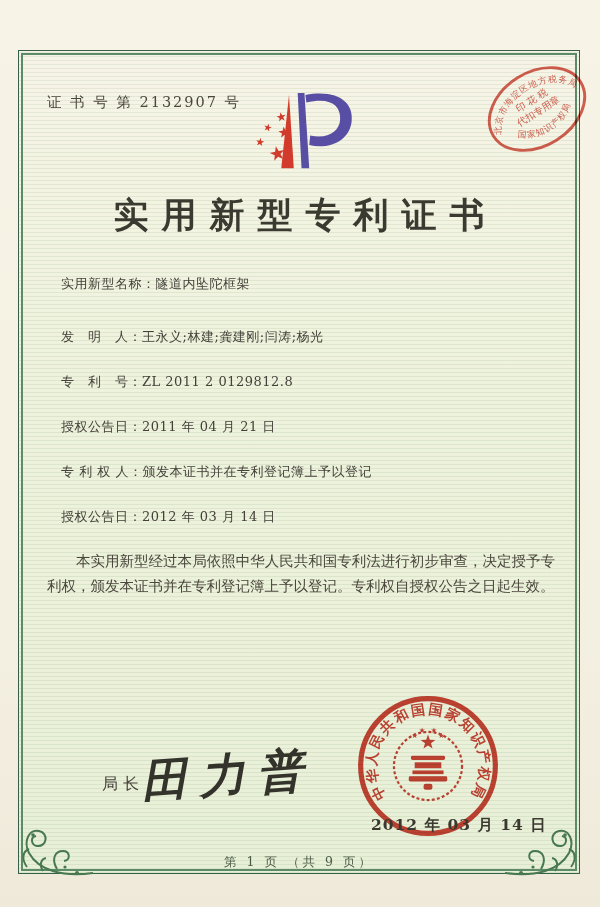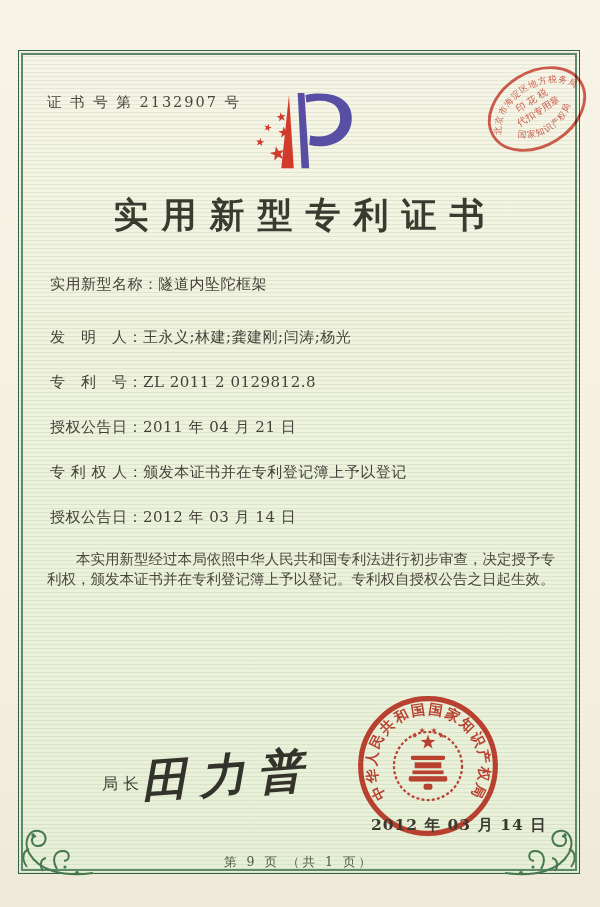--- a/index.html
+++ b/index.html
@@ -26,25 +26,25 @@
   .logo{position:absolute;left:215px;top:34px;width:164px;height:96px;}
   .tax-seal{
     position:absolute;left:460px;top:8px;width:116px;height:100px;
     transform:rotate(-32deg);opacity:.85;mix-blend-mode:multiply;
   }
   .title{
     position:absolute;left:0;top:141px;width:100%;text-align:center;
     font-size:35px;font-weight:600;letter-spacing:13px;color:#3b3a30;text-indent:13px;
   }
   .fields{position:absolute;left:30px;top:224px;width:520px;}
-  .field-row{position:absolute;left:1px;font-size:15px;letter-spacing:.5px;color:#45413a;white-space:nowrap;}
+  .field-row{position:absolute;left:12px;font-size:13px;letter-spacing:.5px;color:#45413a;white-space:nowrap;}
   .f0{top:0px;} .f1{top:53px;} .f2{top:98px;} .f3{top:143px;} .f4{top:188px;} .f5{top:233px;}
   .paragraphs{
     position:absolute;left:28px;top:498px;width:508px;
-    font-size:14.5px;line-height:20px;text-align:justify;color:#4a463c;
+    font-size:14.5px;line-height:25px;text-align:justify;color:#4a463c;
   }
   .paragraphs p{margin:0;text-indent:2em;}
   .sig-title{
     position:absolute;left:83px;top:723px;font-size:16px;letter-spacing:5px;color:#44403a;
   }
   .sig-name{
     position:absolute;left:122px;top:694px;font-size:46px;font-weight:600;
     letter-spacing:12px;color:#33332b;transform:rotate(-4deg);font-style:italic;
   }
   .big-seal{
@@ -180,14 +180,14 @@
       <use href="#star5" transform="translate(118,59) scale(0.4)"></use>
       <rect x="77" y="86" width="46" height="6" rx="2"></rect>
       <rect x="82" y="95" width="36" height="8"></rect>
       <rect x="79" y="106" width="42" height="5"></rect>
       <rect x="74" y="114" width="52" height="7" rx="2"></rect>
       <rect x="94" y="124" width="12" height="8" rx="3"></rect>
     </g>
   </svg>
   <div class="seal-date">2012 年 03 月 14 日</div>
 
-  <div class="footer">第 9 页 （共 1 页）</div>
+  <div class="footer">第 1 页 （共 9 页）</div>
 </div>
 
 </body></html>

